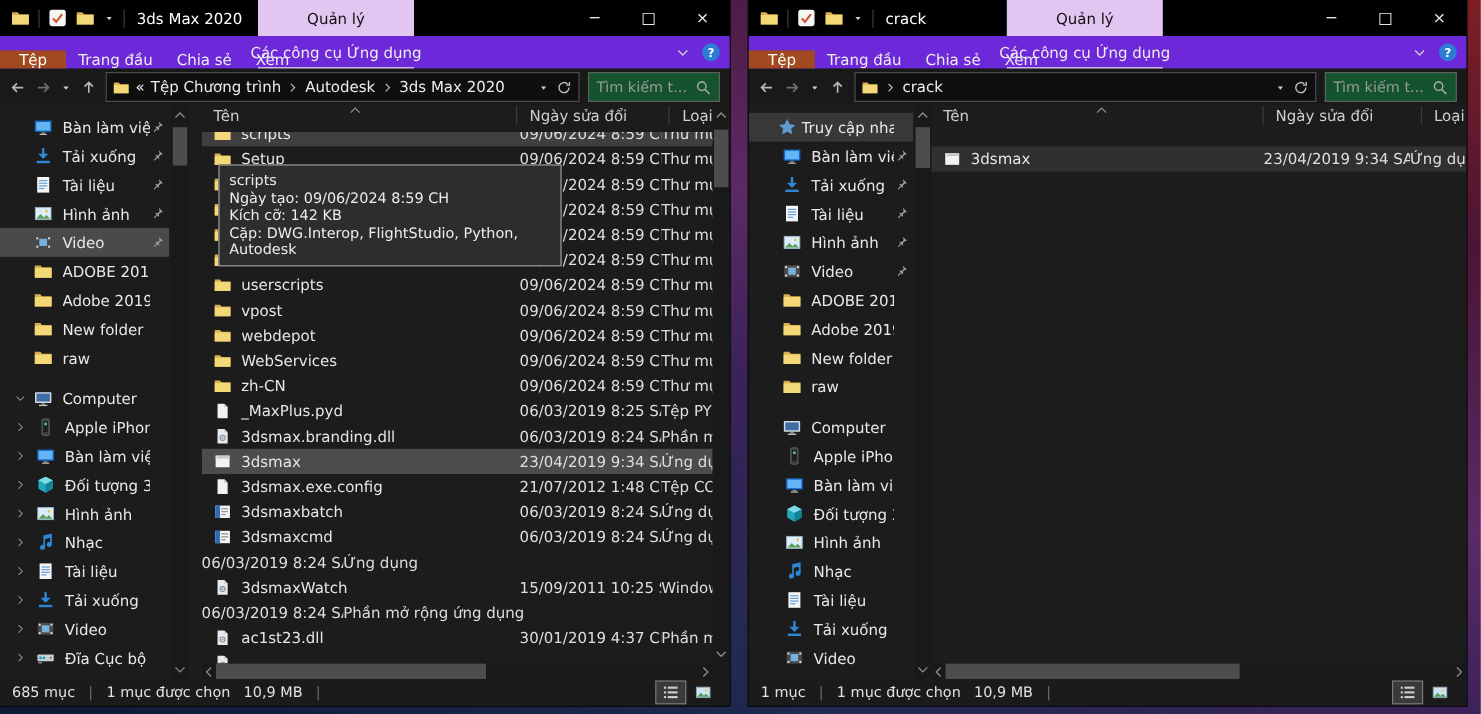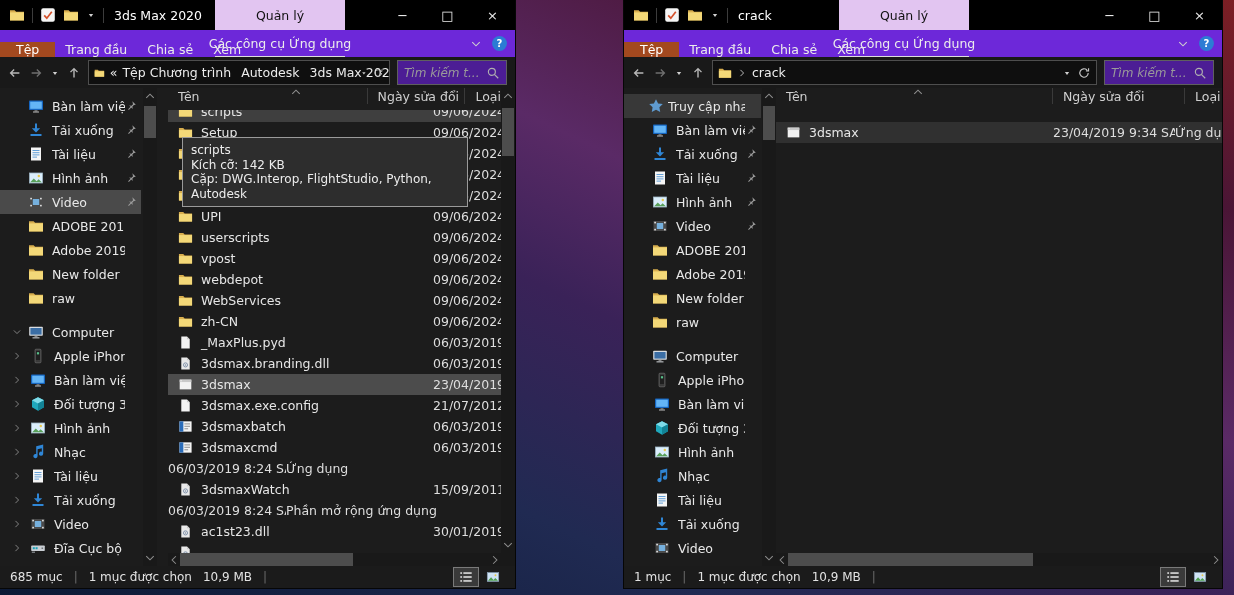--- a/index.html
+++ b/index.html
@@ -1,19 +1,19 @@
 <!DOCTYPE html>
 <html><head>
 <meta charset="utf-8">
 <style>
   html,body{margin:0;padding:0;}
   body{width:1234px;height:595px;overflow:hidden;font-family:"DejaVu Sans","Liberation Sans",sans-serif;
        background:linear-gradient(205deg,#7d1f24 0%,#4a1535 18%,#5a2a66 38%,#3a2258 52%,#202a52 72%,#0c1a35 100%);}
   .window{position:absolute;top:0;height:588px;background:#1c1c1c;box-shadow:0 0 0 1px #060606;}
-  #win-left{left:0;width:515px;}
+  #win-left{left:0;width:608px;}
   #win-right{left:624px;width:598px;}
 
   
   .titlebar{position:relative;height:30px;background:#000;display:flex;align-items:center;}
   .qat{display:flex;align-items:center;gap:7px;padding-left:9px;}
   .vsep{width:1px;height:15px;background:#3c3c3c;}
   .win-title{color:#fff;font-size:12.5px;margin-left:10px;white-space:nowrap;}
   .manage-tab{position:absolute;left:215px;top:0;width:130px;height:30px;background:#e2c5f1;color:#111;
               display:flex;align-items:center;justify-content:center;font-size:12.5px;}
   .caption{position:absolute;right:0;top:0;height:30px;display:flex;}
@@ -28,22 +28,22 @@
   .ribbon-right{position:absolute;right:7px;top:0;height:100%;display:flex;align-items:center;gap:9px;}
 
   
   .addressbar{height:31px;background:#191919;display:flex;align-items:center;padding:0 8px;gap:7px;
               border-bottom:1px solid #2a2a2a;}
   .crumbbox{flex:1;height:23px;border:1px solid #4e4e4e;background:#0f0f0f;display:flex;align-items:center;
             padding:0 5px;color:#ececec;font-size:12.5px;gap:5px;min-width:0;overflow:hidden;}
   .crumbbox .spacer{flex:1;}
   .crumb{white-space:nowrap;}
   .crumb-sep{color:#9a9a9a;display:flex;align-items:center;}
-  .searchbox{width:96px;height:23px;border:1px solid #5f5f5f;background:#4c1d95;color:#9a9a9a;font-size:12px;
-             display:flex;align-items:center;padding:0 6px;gap:5px;flex:none;font-style:italic;}
+  .searchbox{width:96px;height:23px;border:1px solid #5f5f5f;background:#14532d;color:#9a9a9a;font-size:12px;
+             display:flex;align-items:center;padding:0 6px;gap:5px;flex:none;}
   .searchbox .ph{flex:1;white-space:nowrap;overflow:hidden;}
 
   
   .content{position:absolute;top:88px;left:0;right:0;bottom:22px;background:#1c1c1c;display:flex;}
   .sidebar{flex:none;position:relative;}
   #win-left .sidebar{width:168px;}
   #win-right .sidebar{width:152px;}
   .side-items{position:absolute;top:0;left:0;bottom:0;overflow:hidden;padding-top:6px;}
   #win-left .side-items{right:27px;}
   #win-right .side-items{right:15px;}
@@ -698,20 +698,21 @@
             <path d="M3 10.5l5-5 5 5" stroke="#8f8f8f" stroke-width="1.4" fill="none"></path>
           </svg></span>
       <div class="s-thumb" style="top:20px;height:48px;"></div>
       <span class="s-arrow ico i12" style="bottom:15px;"><svg viewBox="0 0 16 16" width="100%" height="100%">
             <path d="M3 5.5l5 5 5-5" stroke="#8f8f8f" stroke-width="1.4" fill="none"></path>
           </svg></span>
     </div>
   </div>
   <div class="tooltip">
     <div>scripts</div>
+    <div>Ngày tạo: 09/06/2024 8:59 CH</div>
     <div>Kích cỡ: 142 KB</div>
     <div>Cặp: DWG.Interop, FlightStudio, Python, Autodesk</div>
   </div>
   <div class="statusbar">
     <span>685 mục</span>
     <span class="pipe">|</span>
     <span>1 mục được chọn</span>
     <span>10,9 MB</span>
     <span class="pipe">|</span>
     <div class="view-btns">

